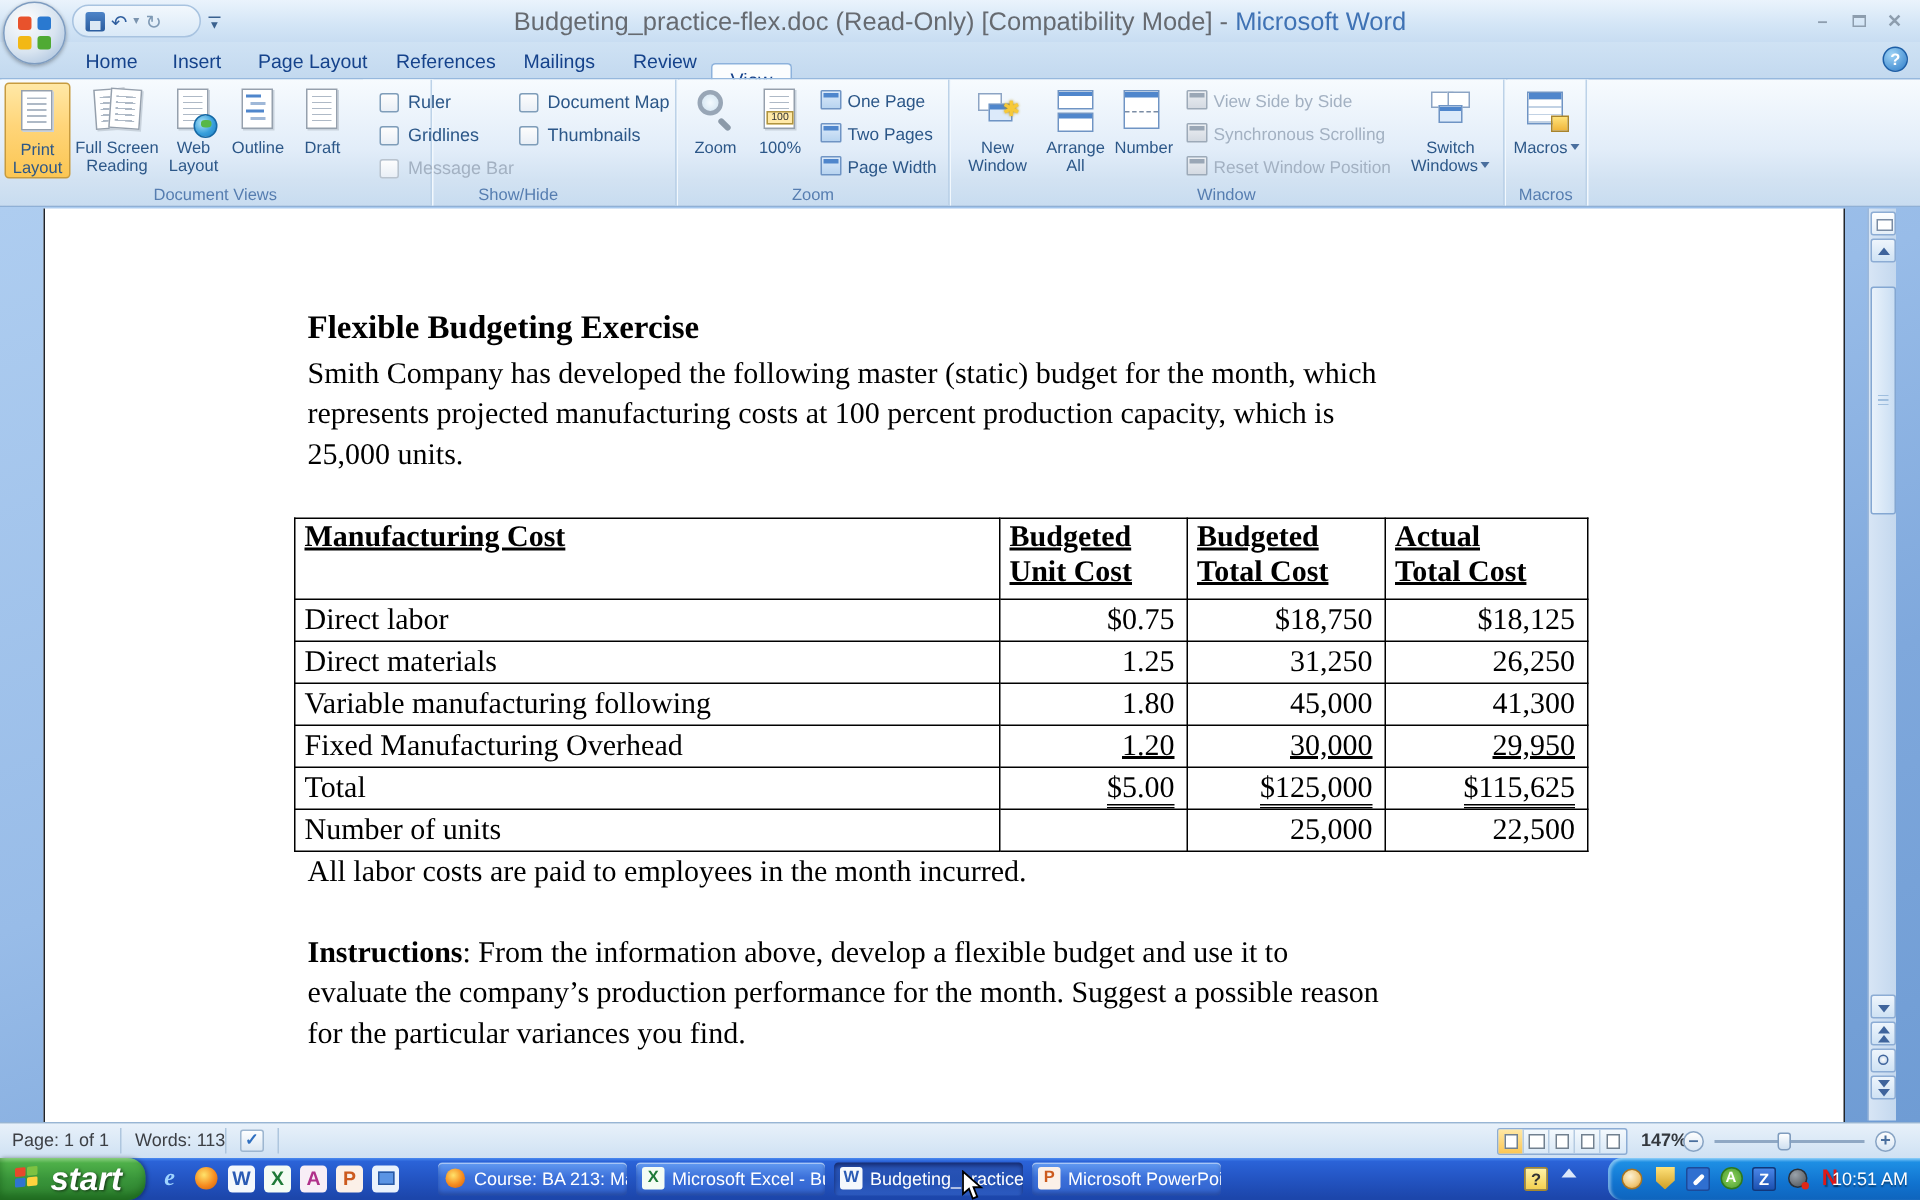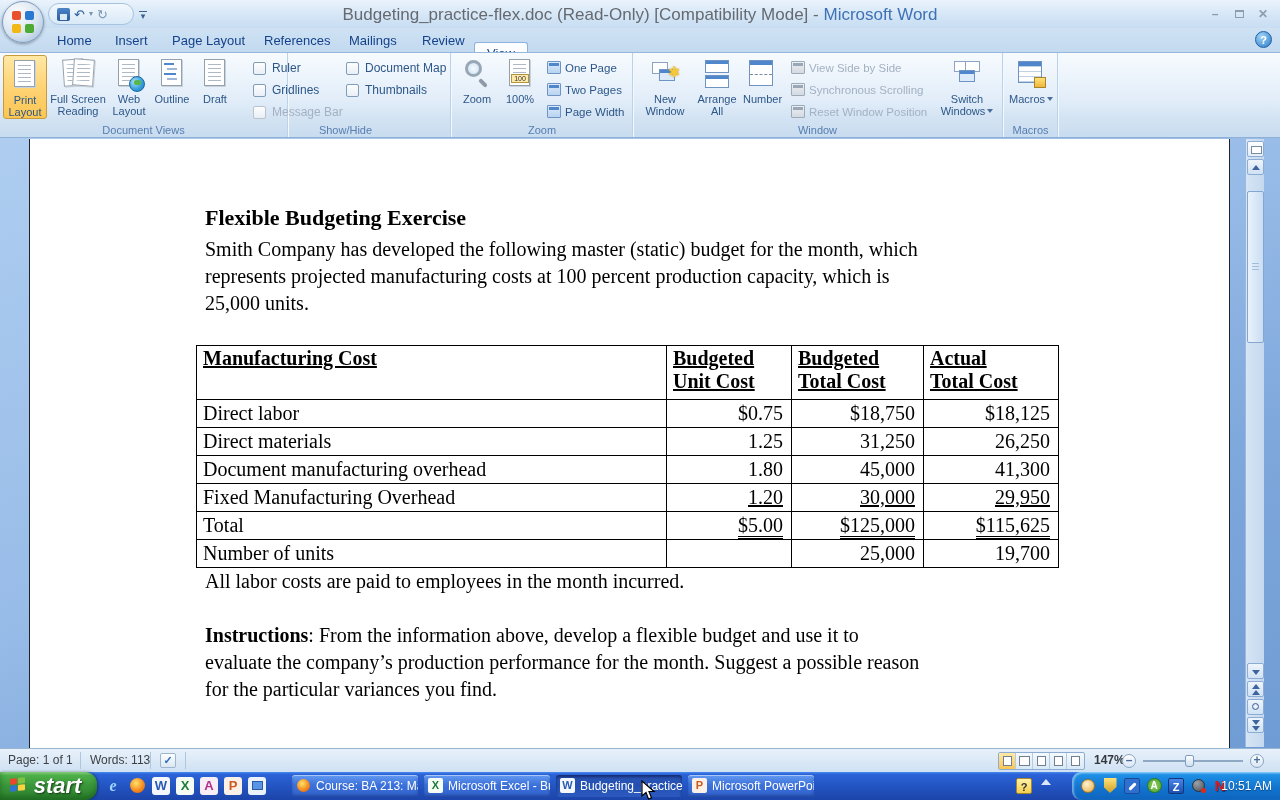--- a/index.html
+++ b/index.html
@@ -327,42 +327,42 @@
         <td class="num"><span>$18,750</span></td>
         <td class="num"><span>$18,125</span></td>
       </tr>
       <tr>
         <td>Direct materials</td>
         <td class="num"><span>1.25</span></td>
         <td class="num"><span>31,250</span></td>
         <td class="num"><span>26,250</span></td>
       </tr>
       <tr>
-        <td>Document manufacturing overhead</td>
+        <td>Variable manufacturing following</td>
         <td class="num"><span>1.80</span></td>
         <td class="num"><span>45,000</span></td>
         <td class="num"><span>41,300</span></td>
       </tr>
       <tr>
         <td>Fixed Manufacturing Overhead</td>
         <td class="num"><span class="u">1.20</span></td>
         <td class="num"><span class="u">30,000</span></td>
         <td class="num"><span class="u">29,950</span></td>
       </tr>
       <tr>
         <td>Total</td>
         <td class="num"><span class="uu">$5.00</span></td>
         <td class="num"><span class="uu">$125,000</span></td>
         <td class="num"><span class="uu">$115,625</span></td>
       </tr>
       <tr>
         <td>Number of units</td>
         <td class="num"><span></span></td>
         <td class="num"><span>25,000</span></td>
-        <td class="num"><span>19,700</span></td>
+        <td class="num"><span>22,500</span></td>
       </tr>
     </tbody>
       </table>
 
     <div class="docline" style="top:485px"><b>Instructions</b><span>: From the information above, develop a flexible budget and use it to</span></div>
     <div class="docline" style="top:431px">All labor costs are paid to employees in the month incurred.</div>
     <div class="docline" style="top:512px">evaluate the company’s production performance for the month. Suggest a possible reason</div>
     <div class="docline" style="top:539px">for the particular variances you find.</div>
   </div>
 

